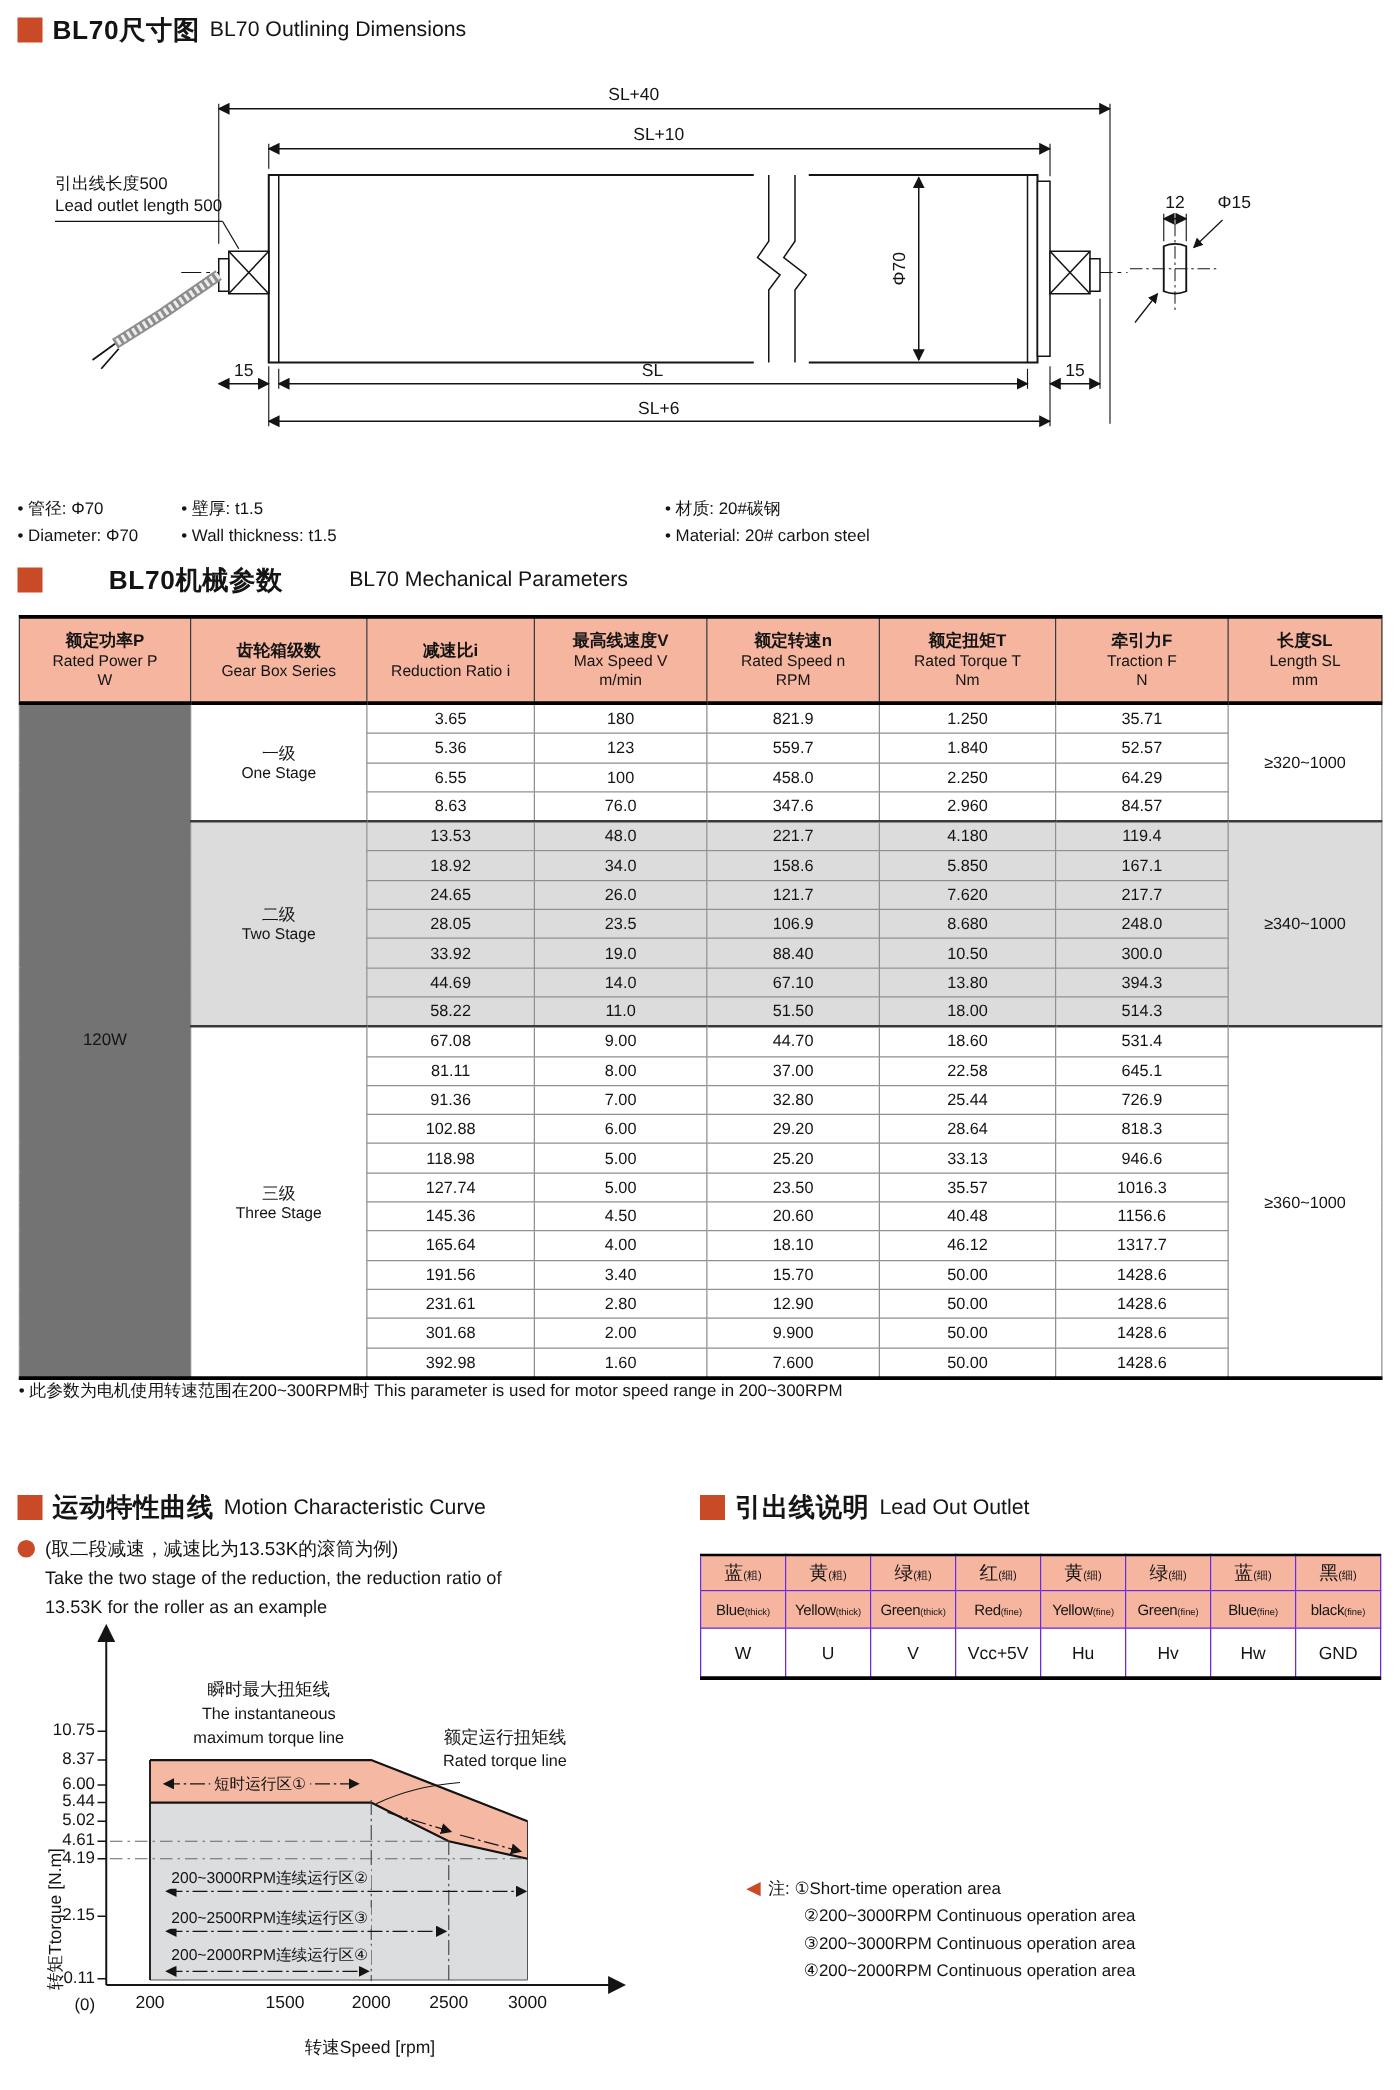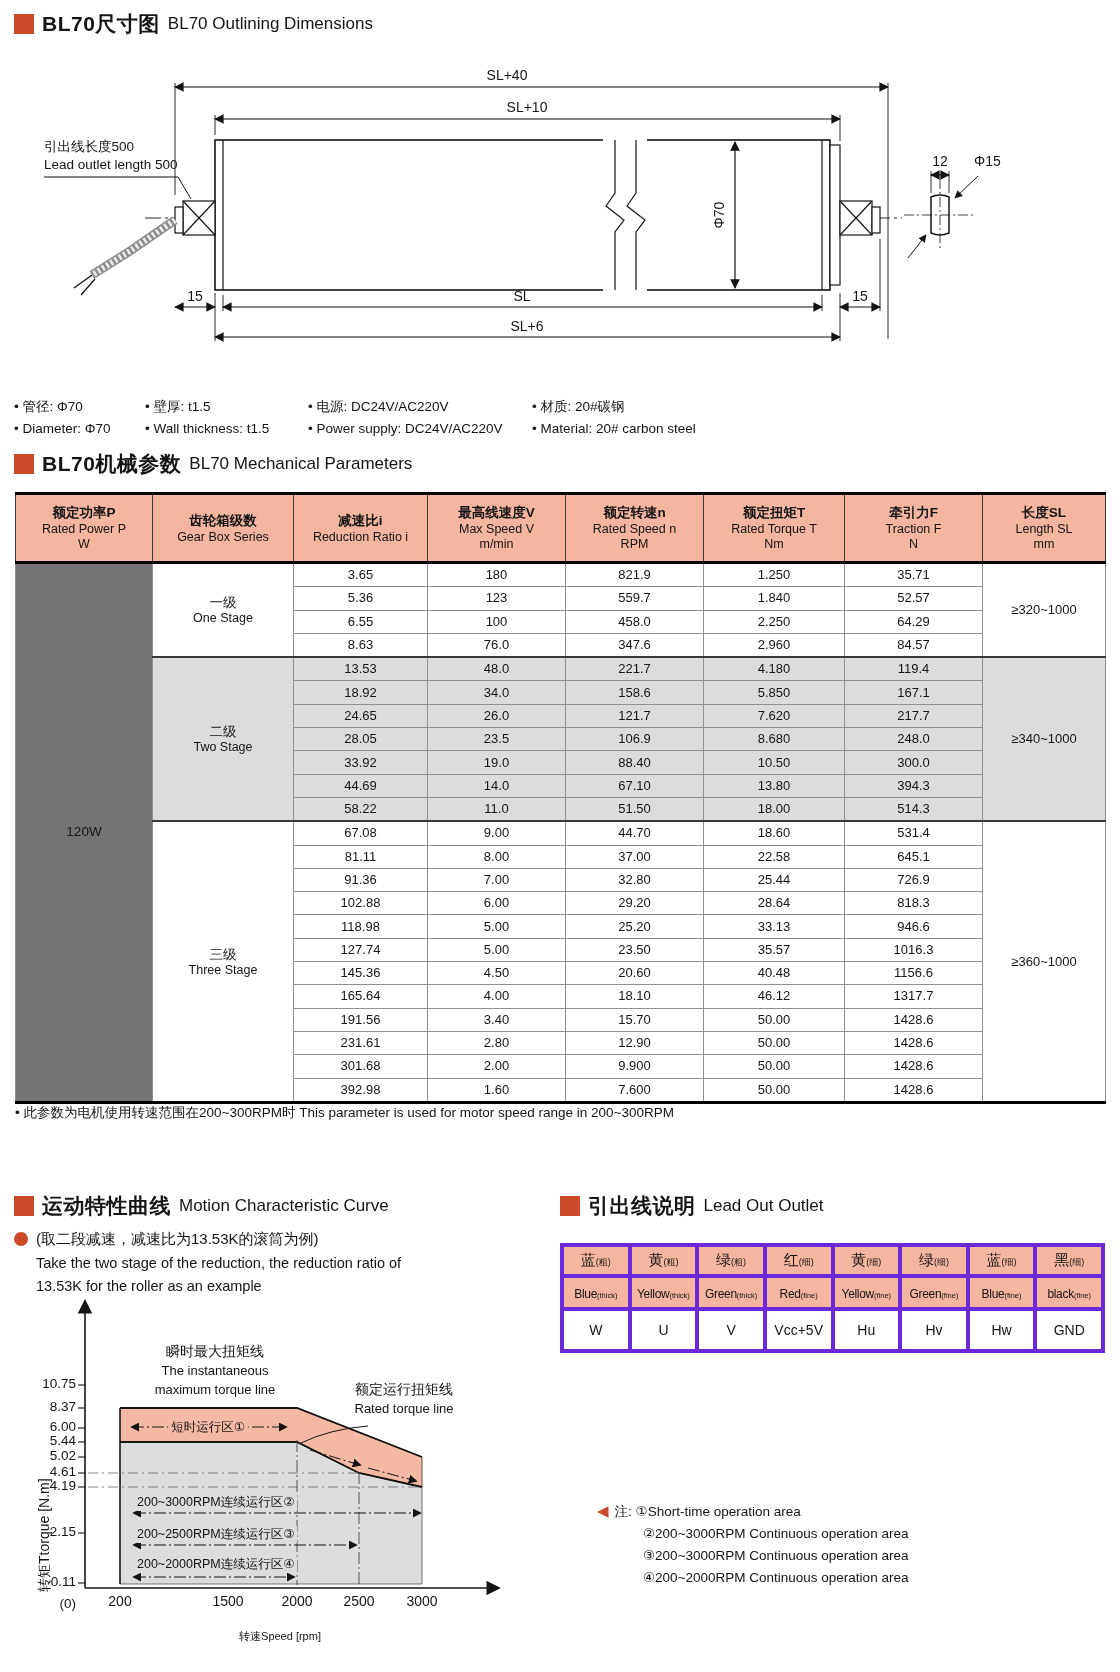--- a/index.html
+++ b/index.html
@@ -40,33 +40,33 @@
   .footnote{position:absolute;left:15px;top:1104px;font-size:13.5px;}
   
   .curve-note-zh{position:absolute;left:14px;top:1230px;font-size:15px;white-space:nowrap;}
   .dot{display:inline-block;width:14px;height:14px;border-radius:50%;background:#c94a26;margin-right:8px;vertical-align:-2px;}
   .curve-note-en{position:absolute;left:36px;font-size:14.5px;white-space:nowrap;}
   
   .chart{position:absolute;left:30px;top:1280px;width:520px;height:392px;}
   .chart svg{position:absolute;left:0;top:0;}
   .ytick{position:absolute;left:0;width:46px;text-align:right;font-size:13.5px;}
   .xtick{position:absolute;top:313px;transform:translateX(-50%);font-size:14px;}
-  .xlabel{position:absolute;left:250px;top:349px;transform:translateX(-50%);font-size:11px;white-space:nowrap;}
+  .xlabel{position:absolute;left:266px;top:349px;transform:translateX(-50%);font-size:14px;white-space:nowrap;}
   .ylabel{position:absolute;left:6px;top:312px;transform-origin:0 0;transform:rotate(-90deg);font-size:14px;white-space:nowrap;}
   .ann{position:absolute;text-align:center;transform:translateX(-50%);white-space:nowrap;}
   .ann .z{font-size:14px;line-height:19px;}
   .ann .e{font-size:13px;line-height:19px;}
   .rlabel{position:absolute;font-size:12.5px;white-space:nowrap;padding:0 3px;}
   .rlabel.pinkbg{background:#f5b9a3;transform:translateX(-50%);}
   .rlabel.graybg{background:#dcdddf;}
   
   .lead-wrap{position:absolute;left:560px;top:1243px;width:545px;}
   table.lead{border-collapse:collapse;table-layout:fixed;width:545px;
     border-top:2px solid #000;border-bottom:3px solid #000;}
-  table.lead td{border:4px solid #6d28d9;text-align:center;padding:0;}
+  table.lead td{border:1px solid #6d28d9;text-align:center;padding:0;}
   tr.wire-zh-row td{background:#f5b59f;height:27px;}
   tr.wire-en-row td{background:#f5b59f;height:29px;}
   tr.wire-sig-row td{background:#fff;height:38px;font-size:14px;}
   .wz{font-size:15px;}
   .wzs{font-size:9px;}
   .we{font-size:12px;letter-spacing:-0.3px;}
   .wes{font-size:7.5px;}
   
   .notes{position:absolute;left:597px;top:1500px;font-size:13.5px;line-height:22px;}
   .note-line{white-space:nowrap;}
@@ -167,31 +167,27 @@
 
 <div class="spec-row">
     <div class="spec-item" style="left: 14px;">
       <div class="spec-zh">• 管径: Φ70</div>
       <div class="spec-en">• Diameter: Φ70</div>
     </div>
     <div class="spec-item" style="left: 145px;">
       <div class="spec-zh">• 壁厚: t1.5</div>
       <div class="spec-en">• Wall thickness: t1.5</div>
     </div>
-    <div class="spec-item" style="left: 308px;">
-      <div class="spec-zh">• 电源: DC24V/AC220V</div>
-      <div class="spec-en">• Power supply: DC24V/AC220V</div>
-    </div>
     <div class="spec-item" style="left: 532px;">
       <div class="spec-zh">• 材质: 20#碳钢</div>
       <div class="spec-en">• Material: 20# carbon steel</div>
     </div>
   </div>
 
-<div class="sec-title" style="left:14px;top:450px;">
+<div class="sec-title" style="left:14px;top:450px;gap:45px;">
   <span class="sec-sq"></span>
   <span class="sec-zh">BL70机械参数</span>
   <span class="sec-en">BL70 Mechanical Parameters</span>
 </div>
 
 <div class="params-wrap">
   <table class="params">
     <colgroup>
       <col style="width:137px">
         <col style="width:141px">

